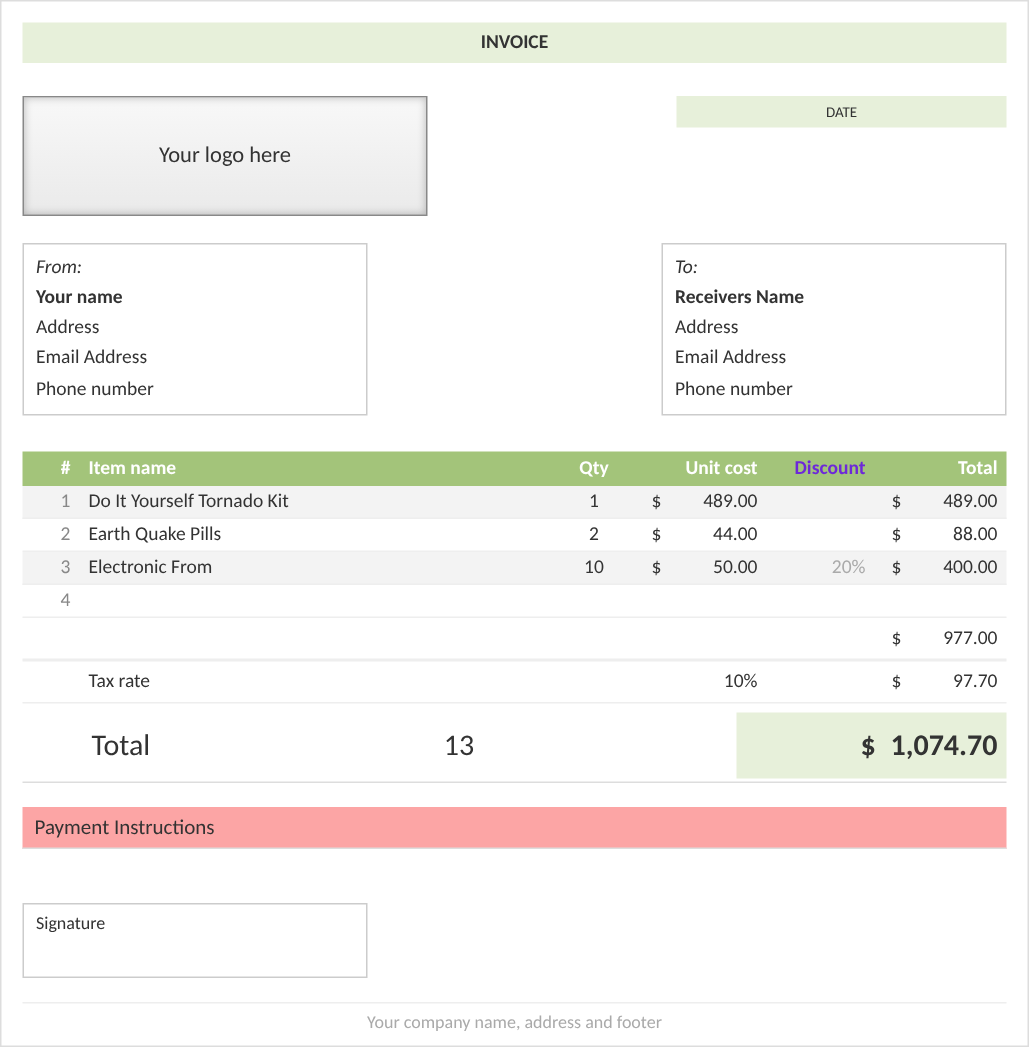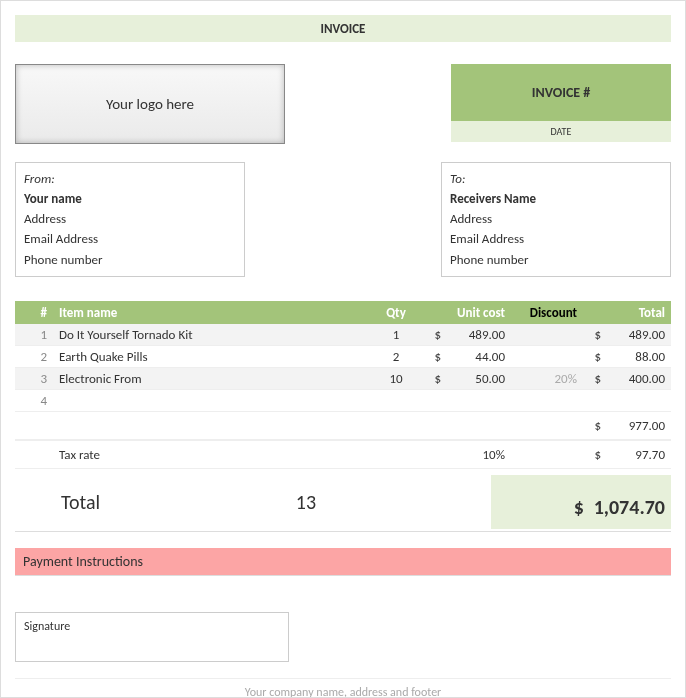--- a/index.html
+++ b/index.html
@@ -87,21 +87,21 @@
     font-size: 13px;
   }
   .row.alt { background: #f3f3f3; }
   .c-num { width: 40px; text-align: right; padding-right: 8px; color: #888;}
   .hdr .c-num { color: #fff; }
   .c-name { flex: 1; padding-left: 4px; }
   .c-qty { width: 50px; text-align: center; }
   .c-cur { width: 20px; text-align: right; }
   .c-unit { width: 70px; text-align: right; padding-right: 6px;}
   .c-disc { width: 70px; text-align: right; color: #aaa; padding-right: 4px;}
-  .hdr .c-disc { color: #000000; }
+  .hdr .c-disc { color: #6d28d9; }
   .c-cur2 { width: 20px; text-align: right; }
   .c-total { width: 70px; text-align: right; padding-right: 6px;}
   .subtotal {
     display: flex;
     padding: 6px 0;
     font-size: 13px;
     border-bottom: 1px solid #eee;
   }
   .taxrow {
     display: flex;
@@ -116,34 +116,34 @@
     font-size: 20px;
     border-bottom: 1px solid #ddd;
     margin-top: 6px;
   }
   .totalrow .lbl { padding-left: 46px; flex: 1; }
   .totalrow .qty { width: 50px; text-align: center; }
   .totalrow .spacer { width: 160px; }
   .totalrow .amount { 
     width: 180px; text-align: right; padding-right: 6px;
     background: #e7f0da; font-weight: bold;
-    padding-top: 20px; padding-bottom: 10px;
+    padding-top: 10px; padding-bottom: 10px;
     margin: -10px 0;
   }
   .totalrow .amount .dollar { display: inline-block; width: 30px; text-align: left; padding-left: 10px;}
   .pay-header {
     background: #fca5a5;
     padding: 5px 8px;
     margin-top: 16px;
     font-size: 14px;
     border-bottom: 1px solid #ddd;
   }
   .sig-box {
     border: 1px solid #ccc;
-    width: 274px;
+    width: 230px;
     padding: 6px 8px 28px;
     margin-top: 36px;
     font-size: 12px;
   }
   .footer {
     text-align: center;
     color: #aaa;
     font-size: 12px;
     margin-top: 16px;
     border-top: 1px solid #eee;
@@ -151,21 +151,20 @@
   }
 </style>
 </head>
 <body>
 
 <div class="title-bar">INVOICE</div>
 
 <div class="top-row">
   <div class="logo-box">Your logo here</div>
   <div class="invoice-meta">
-    <div class="invoice-num">INVOICE #</div>
     <div class="invoice-date">DATE</div>
   </div>
 </div>
 
 <div class="addr-row">
   <div class="addr-box">
     <div class="lbl">From:</div>
     <div class="strong">Your name</div>
     <div>Address</div>
     <div>Email Address</div>

